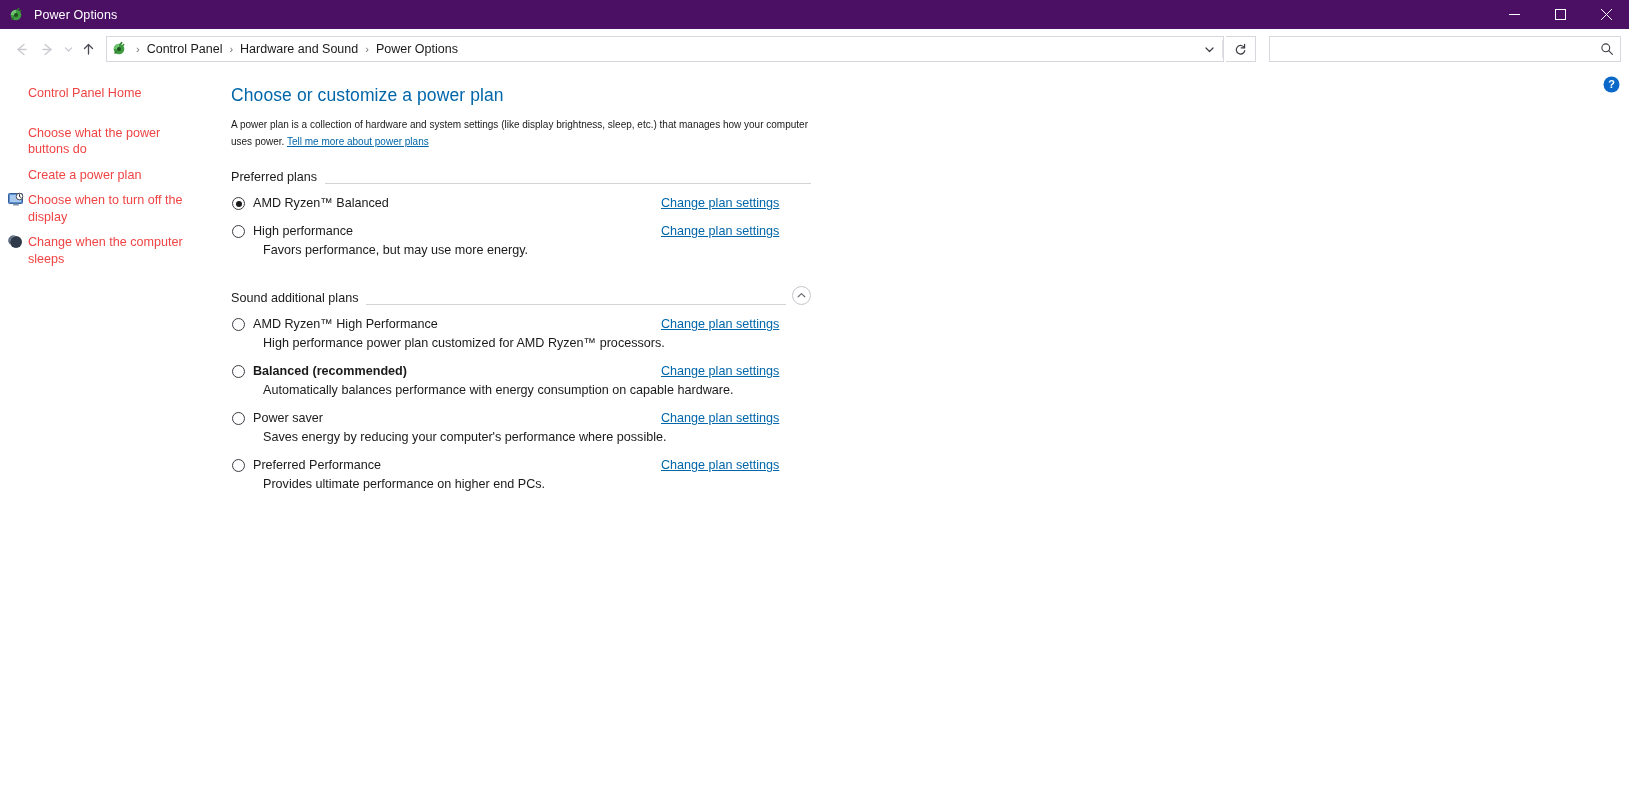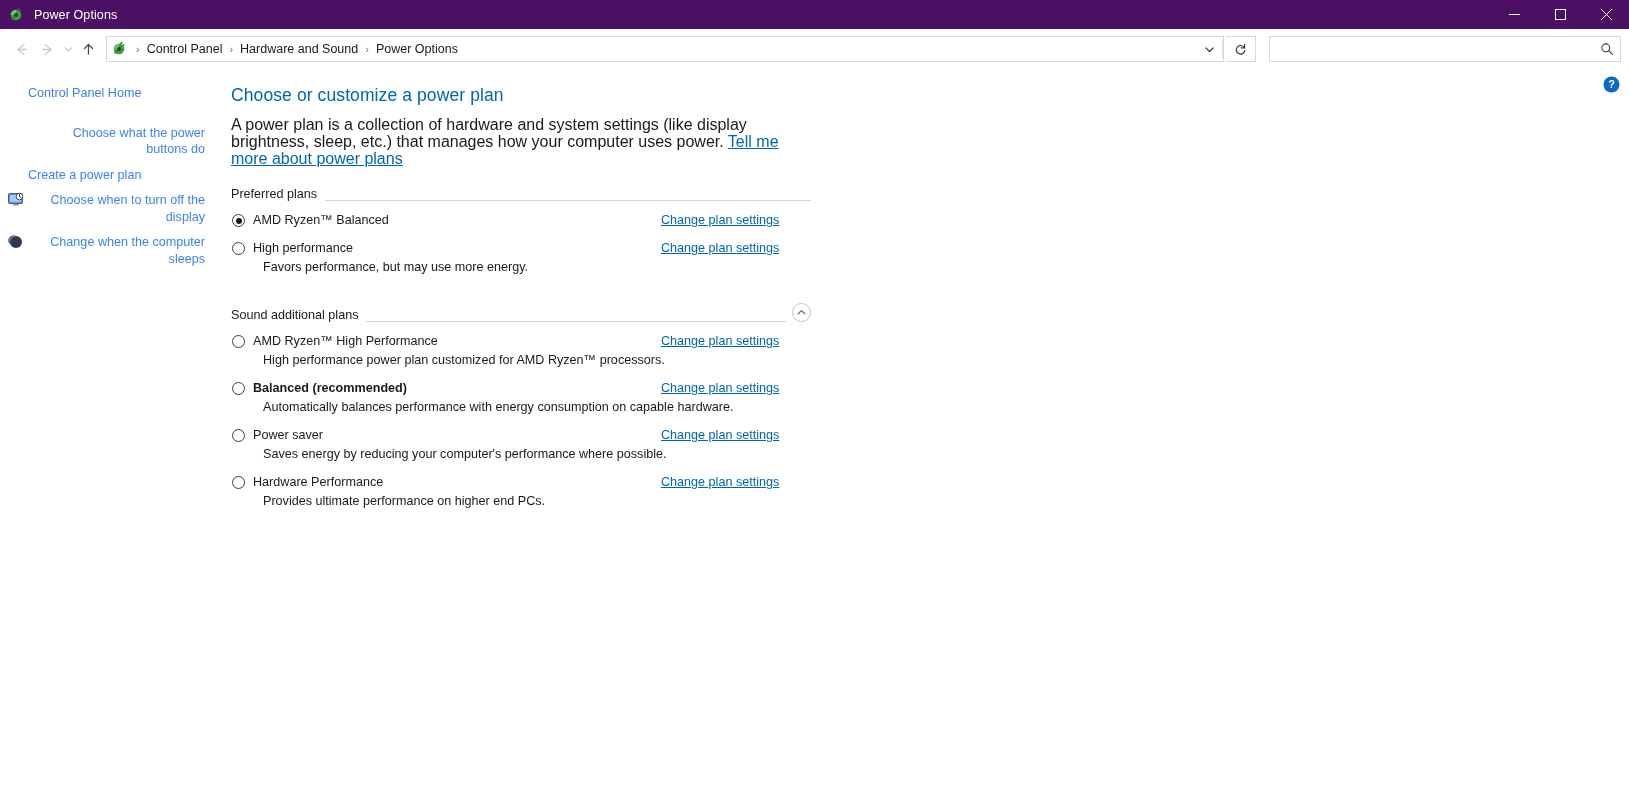--- a/index.html
+++ b/index.html
@@ -153,26 +153,25 @@
   
   .sidebar {
     width: 215px;
     flex: 0 0 215px;
     padding-top: 14px;
     font-size: 12.6px;
   }
   .side-link {
     display: flex;
     align-items: flex-start;
-    color: #3b82f6;
+    color: #ef4444;
     line-height: 16.5px;
     padding: 2px 10px 2px 0;
     margin-bottom: 5px;
     position: relative;
-    text-align: right;
   }
   .side-link .txt { padding-left: 28px; }
   .side-link.home { margin-bottom: 19px; }
   .side-link .side-ico {
     position: absolute;
     left: 8px; top: 2px;
     width: 16px; height: 16px;
   }
 
   
@@ -183,21 +182,21 @@
   }
   .page-title {
     font-size: 17.5px;
     color: #0066aa;
     font-weight: normal;
     line-height: 24px;
     margin-bottom: 9px;
     letter-spacing: .1px;
   }
   .intro {
-    font-size: 16px;
+    font-size: 10px;
     color: #1a1a1a;
     line-height: 17px;
     max-width: 580px;
   }
   .intro a {
     color: #0066aa;
     text-decoration: underline;
   }
 
   
@@ -492,21 +491,21 @@
           <div class="plan-line">
             <span class="plan-name">Power saver</span>
           </div>
           <div class="plan-desc">Saves energy by reducing your computer's performance where possible.</div>
           <a class="change-link" href="#">Change plan settings</a>
         </div>
 
         <div class="plan">
           <span class="radio"></span>
           <div class="plan-line">
-            <span class="plan-name">Hardware Performance</span>
+            <span class="plan-name">Preferred Performance</span>
           </div>
           <div class="plan-desc">Provides ultimate performance on higher end PCs.</div>
           <a class="change-link" href="#">Change plan settings</a>
         </div>
 
       </div>
     </div>
 
   </div>
 </div>

